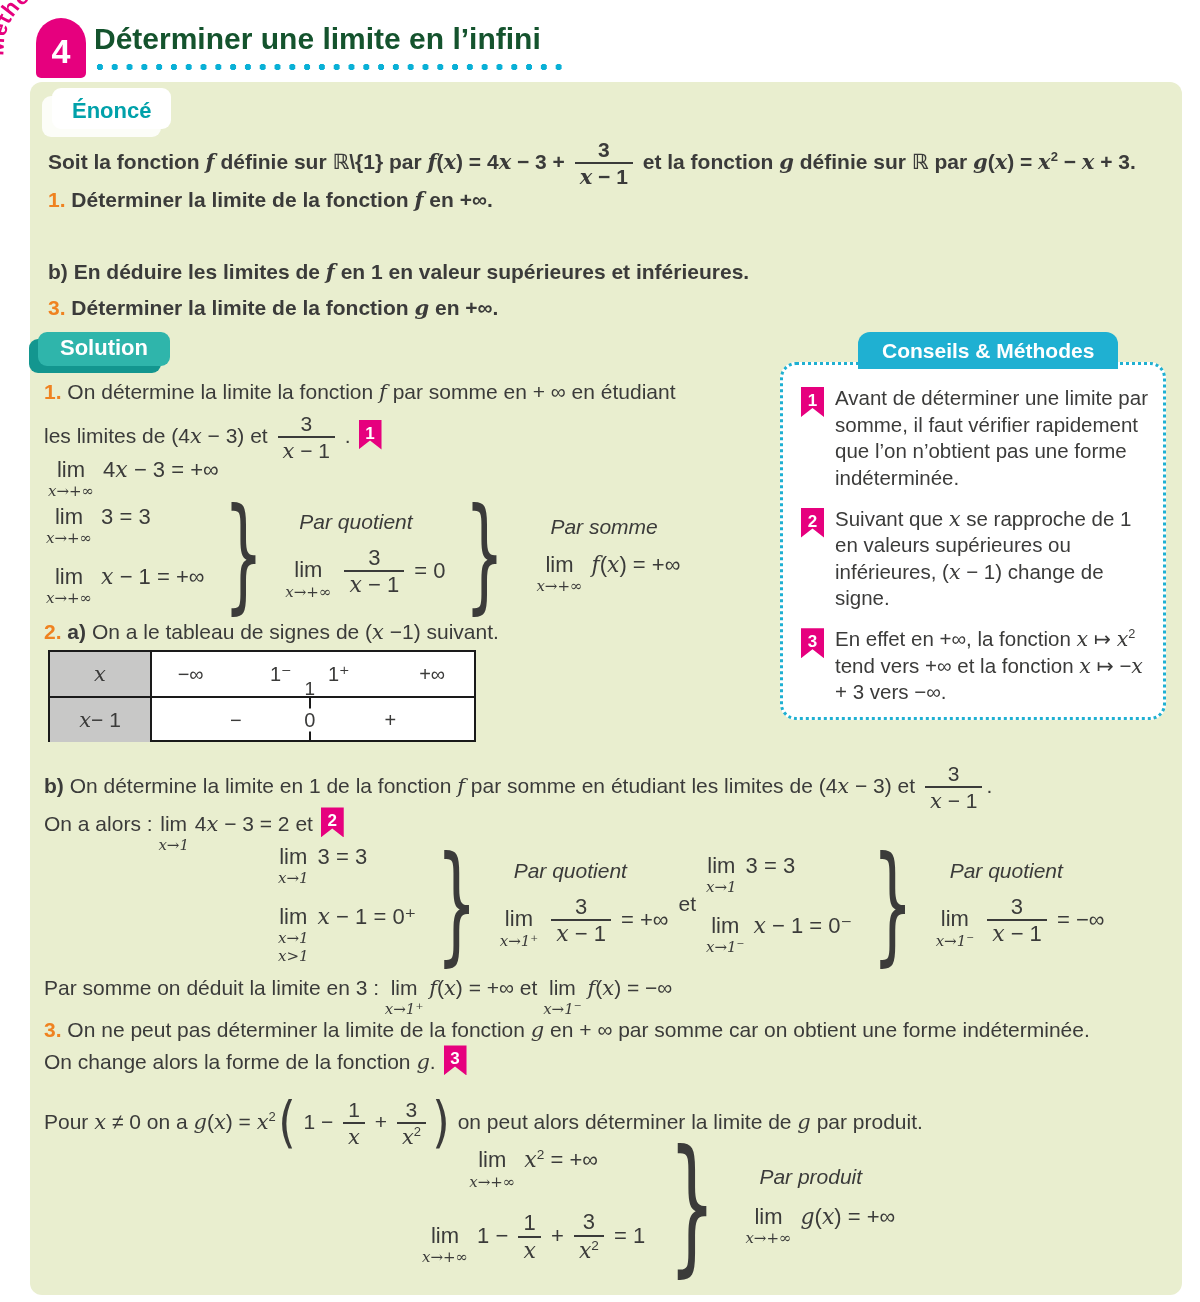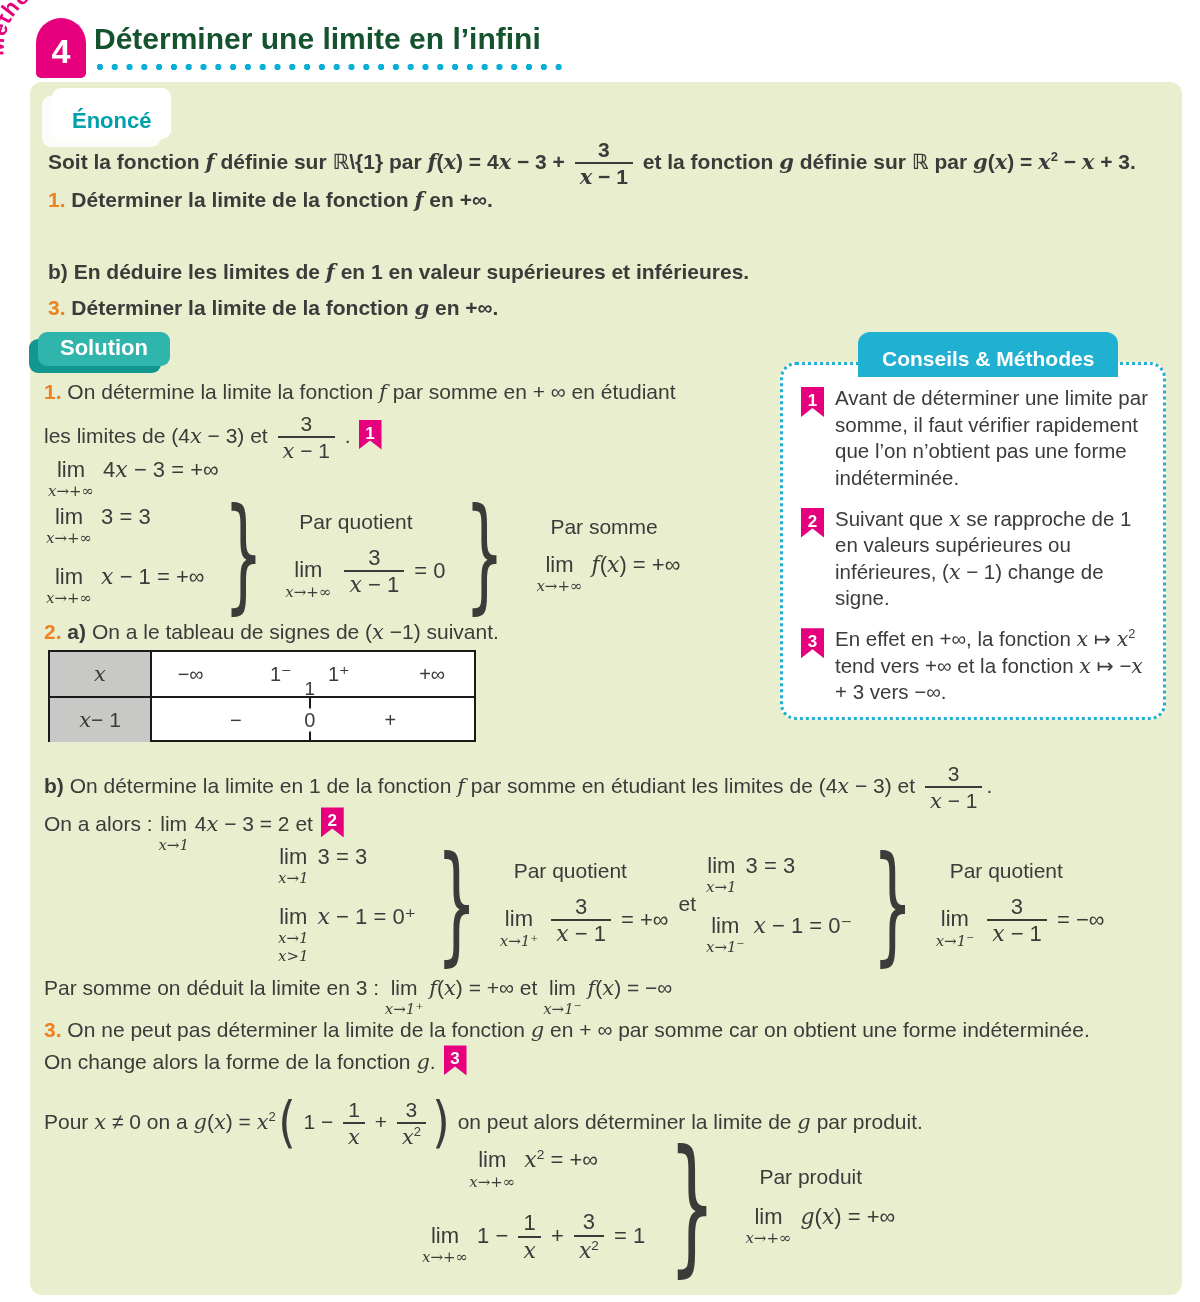--- a/index.html
+++ b/index.html
@@ -19,21 +19,21 @@
   .title-dots{position:absolute;left:95px;top:62px;width:468px;height:10px;background-repeat:repeat-x;
        background-image:radial-gradient(circle 3.4px at 5px 5px,#09b0d6 98%,transparent 100%);
        background-size:14.8px 10px;}
 
   
   .panel{position:absolute;left:30px;top:82px;width:1152px;height:1213px;background:#e9eecf;
        border-radius:12px;}
 
   
   .tab-enonce{position:absolute;left:22px;top:6px;background:#fff;border-radius:9px;
-       padding:20px 20px 5px 20px;color:#00a1aa;font-weight:bold;font-size:22px;
+       padding:10px 20px 5px 20px;color:#00a1aa;font-weight:bold;font-size:22px;
        box-shadow:-10px 8px 0 rgba(255,255,255,.85);}
   .tab-solution{position:absolute;left:8px;top:250px;background:#2fb5ab;border-radius:9px;
        padding:3px 22px 5px 22px;color:#fff;font-weight:bold;font-size:22px;
        box-shadow:-9px 7px 0 #13968f;}
 
   
   .blk{position:absolute;font-size:21px;line-height:1.3;}
   .bold{font-weight:bold;}
   .mi{font-family:"DejaVu Serif","Liberation Serif",serif;font-style:italic;}
   .oseg{color:#ef8220;font-weight:bold;}
@@ -52,21 +52,21 @@
   .lim .lims{font-size:15px;line-height:1.05;margin-top:2px;
        font-family:"DejaVu Serif","Liberation Serif",serif;font-style:italic;}
 
   
   .eq{display:flex;align-items:baseline;gap:9px;font-size:22px;white-space:nowrap;}
   .eq .expr{line-height:1.25;}
   .eqcol{display:flex;flex-direction:column;gap:16px;}
   .eqcol.centered{align-items:center;}
   .group{position:absolute;display:flex;align-items:center;}
   .gcol{display:flex;flex-direction:column;gap:12px;align-items:flex-start;}
-  .glabel{font-size:21px;padding-left:14px;}
+  .glabel{font-size:21px;padding-left:14px;font-style:italic;}
   .brace{font-family:"DejaVu Sans",sans-serif;line-height:.9;color:#3b3b3a;
        transform:scaleX(.5);display:inline-block;font-weight:400;}
   .b1{font-size:124px;}
   .b2{font-size:128px;}
   .b3{font-size:148px;}
   .etword{font-size:21px;margin:0 10px;}
 
   
   .bm{display:inline-flex;justify-content:center;width:23px;height:30px;background:#e6007e;
       color:#fff;font-weight:bold;font-size:17px;line-height:22px;box-sizing:border-box;padding-top:3px;
@@ -85,21 +85,21 @@
   .shead{width:100px;background:#c8c8c7;border-right:2px solid #1a1a1a;display:flex;
       align-items:center;justify-content:center;font-size:21px;flex:none;}
   .scells{flex:1;position:relative;font-size:20px;}
   .tv{position:absolute;top:50%;transform:translate(-50%,-50%);}
   .tv1{left:12%;}.tv2{left:40%;}.tv3{left:49%;top:84%;font-size:19px;}.tv4{left:58%;}.tv5{left:87%;}
   .tw1{left:26%;}.tw2{left:49%;background:#fff;padding:0 3px;z-index:1;}.tw3{left:74%;}
   .vline{position:absolute;left:49%;top:0;bottom:0;width:2px;background:#1a1a1a;transform:translateX(-50%);}
 
   
   .conseils-tab{position:absolute;left:828px;top:250px;background:#1fb0d2;color:#fff;
-      font-weight:bold;font-size:21px;padding:15px 24px 6px 24px;border-radius:12px 12px 0 0;z-index:2;}
+      font-weight:bold;font-size:21px;padding:7px 24px 6px 24px;border-radius:12px 12px 0 0;z-index:2;}
   .conseils-box{position:absolute;left:750px;top:280px;width:386px;height:358px;background:#fff;
       border:3px dotted #1fb0d2;border-radius:16px;box-sizing:border-box;padding:20px 14px 8px 16px;z-index:1;}
   .citem{display:flex;align-items:flex-start;gap:9px;margin-bottom:14px;font-size:20.5px;line-height:1.3;}
   .citem .bm{flex:none;top:2px;}
   .ctext{flex:1;}
 </style>
 </head>
 <body>
 
 <div id="page">

